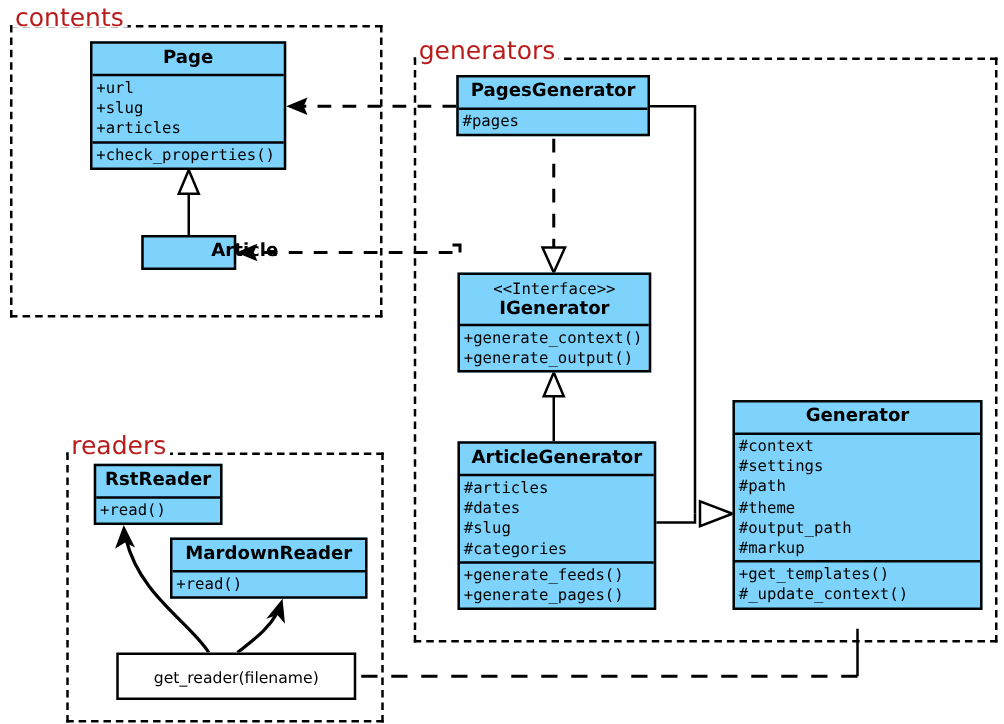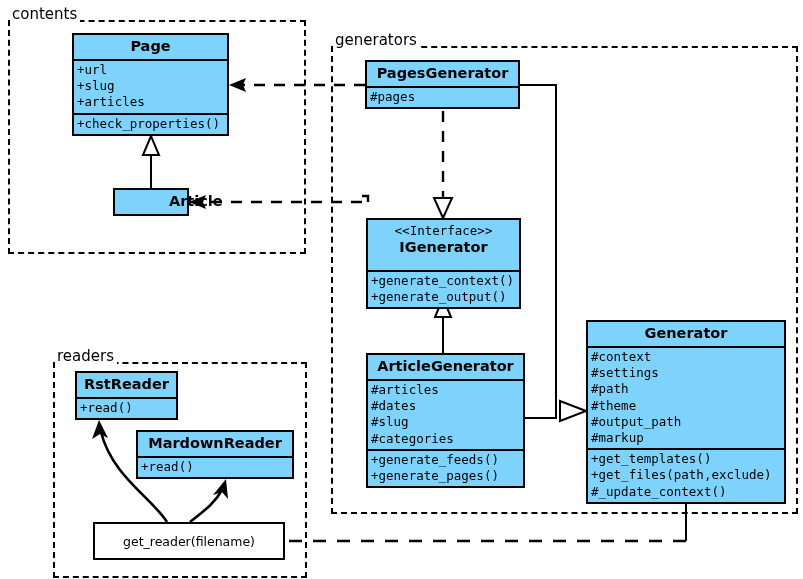--- a/index.html
+++ b/index.html
@@ -27,22 +27,22 @@
   
   .pkg {
     position: absolute;
     border: 2px dashed #000;
     border-style: dashed;
     box-sizing: border-box;
     background: transparent;
   }
   .pkg-label {
     position: absolute;
-    font-size: 15px;
-    color: #000000;
+    font-size: 20px;
+    color: #b91c1c;
     background: #ffffff;
     padding: 0 3px 0 2px;
     line-height: 16px;
     white-space: nowrap;
   }
 
   
   .cls {
     position: absolute;
     box-sizing: border-box;
@@ -187,21 +187,21 @@
   </div>
 
   <div class="cls" id="cls-pagesgenerator" style="left: 365px; top: 60px; width: 155px;">
     <div class="title">PagesGenerator</div>
     <div class="sep compartment">
       <div>#pages</div>
     </div>
   </div>
 
   <div class="cls" id="cls-igenerator" style="left: 366px; top: 218px; width: 155px;">
-    <div class="title" style="padding-bottom:14px;">
+    <div class="title" style="padding-bottom:3px;">
       <div class="stereotype">&lt;&lt;Interface&gt;&gt;</div>
       <div>IGenerator</div>
     </div>
     <div class="sep compartment">
       <div>+generate_context()</div>
       <div>+generate_output()</div>
     </div>
   </div>
 
   <div class="cls" id="cls-articlegenerator" style="left: 366px; top: 353px; width: 159px;">
@@ -223,21 +223,20 @@
     <div class="sep compartment">
       <div>#context</div>
       <div>#settings</div>
       <div>#path</div>
       <div>#theme</div>
       <div>#output_path</div>
       <div>#markup</div>
     </div>
     <div class="sep compartment">
       <div>+get_templates()</div>
-      <div>+get_files(path,exclude)</div>
       <div>#_update_context()</div>
     </div>
   </div>
 
   <div class="cls" id="cls-rstreader" style="left: 75px; top: 371px; width: 103px;">
     <div class="title">RstReader</div>
     <div class="sep compartment">
       <div>+read()</div>
     </div>
   </div>

